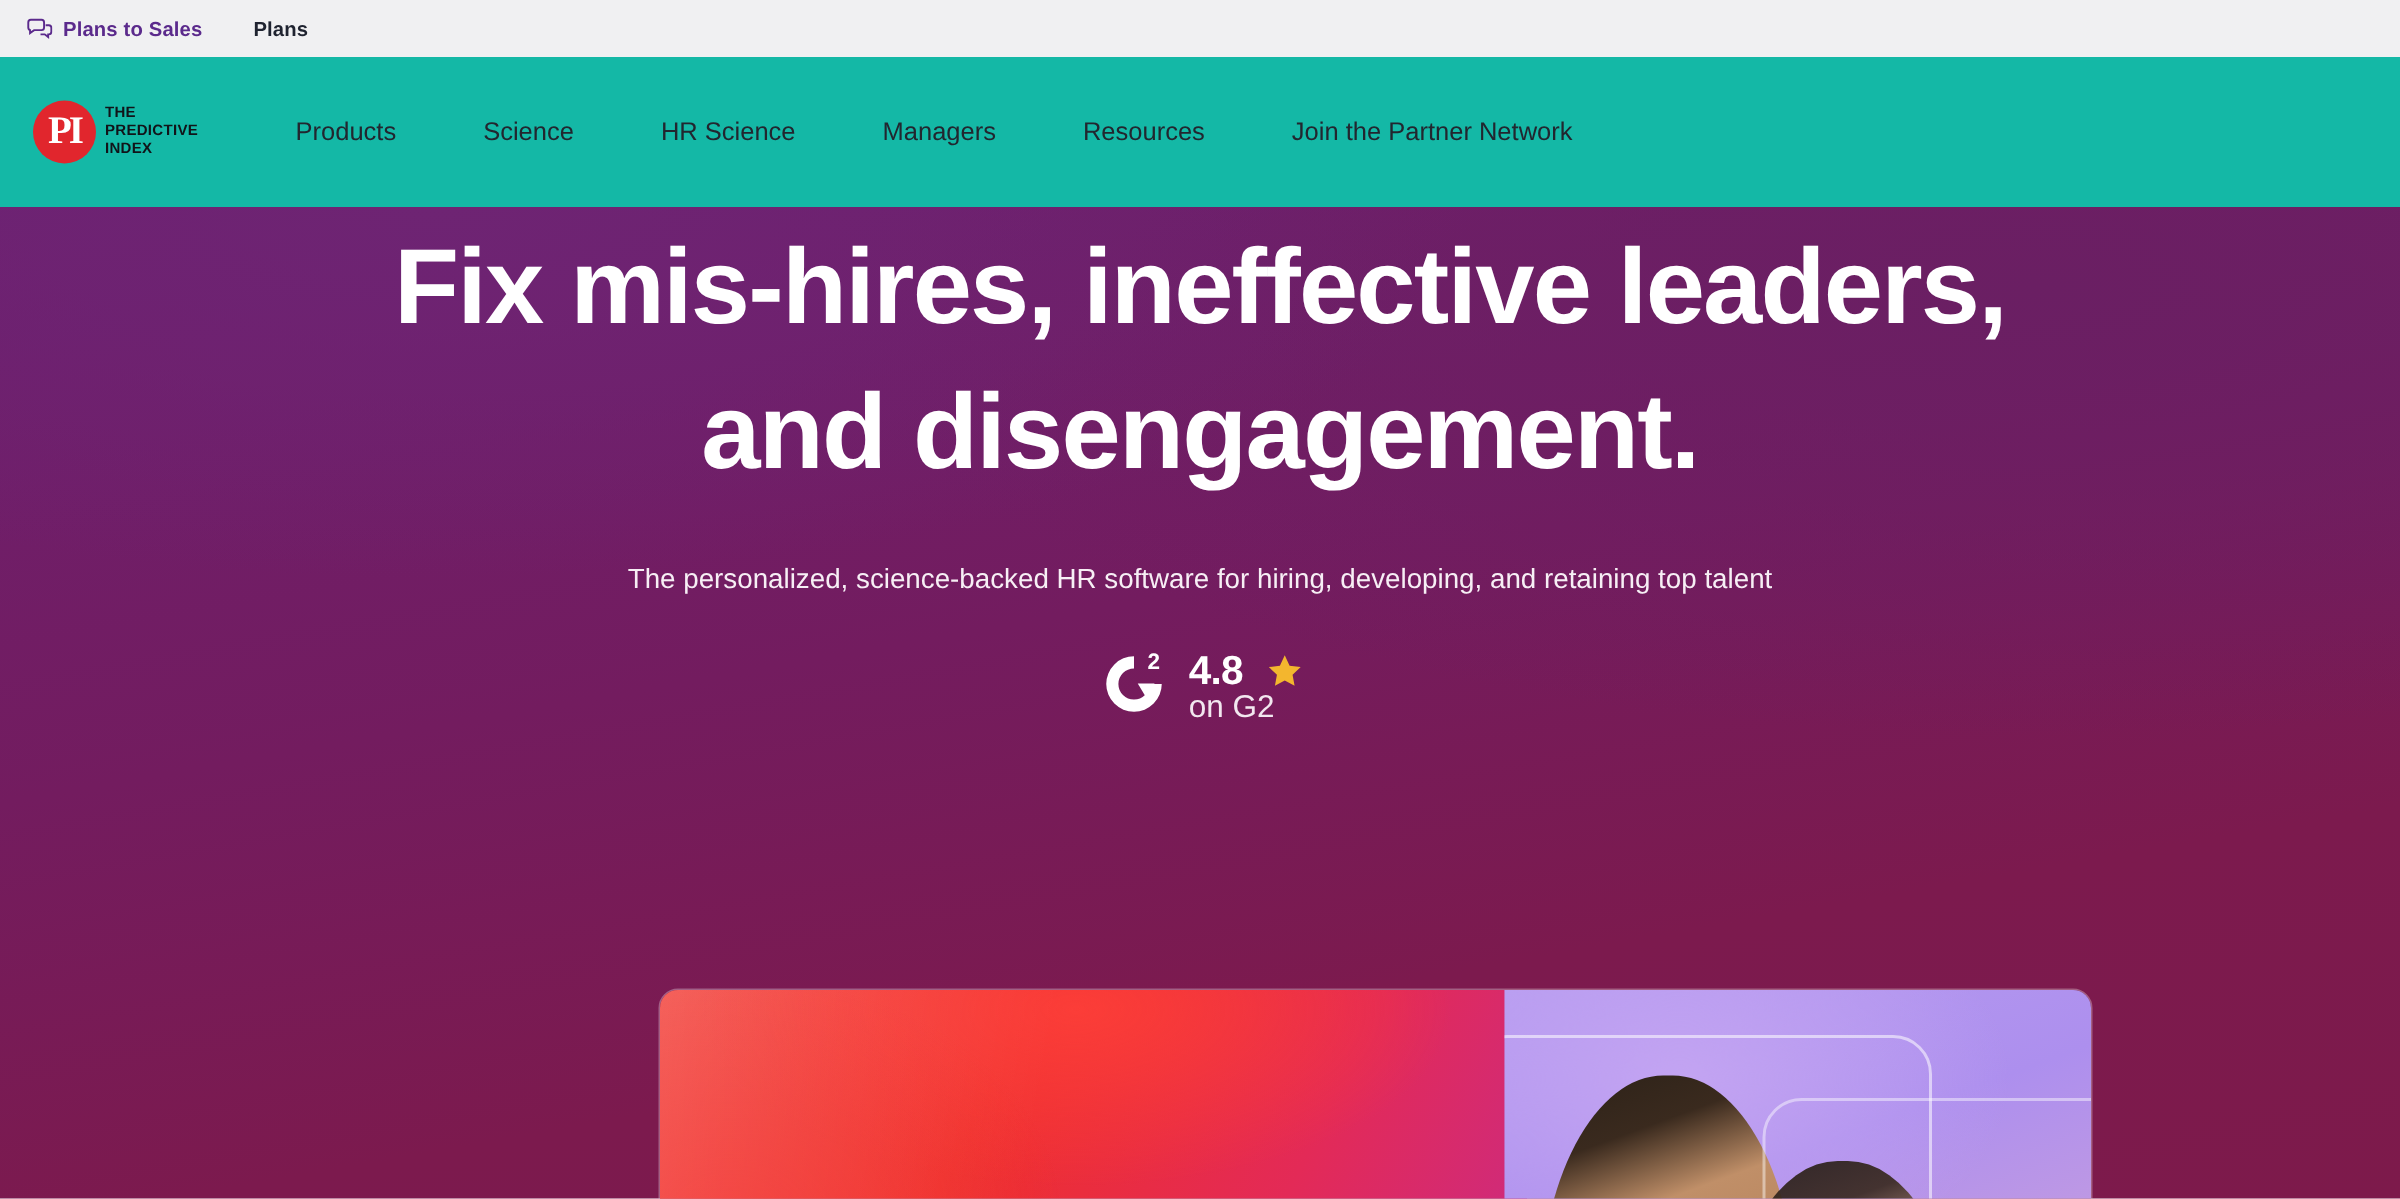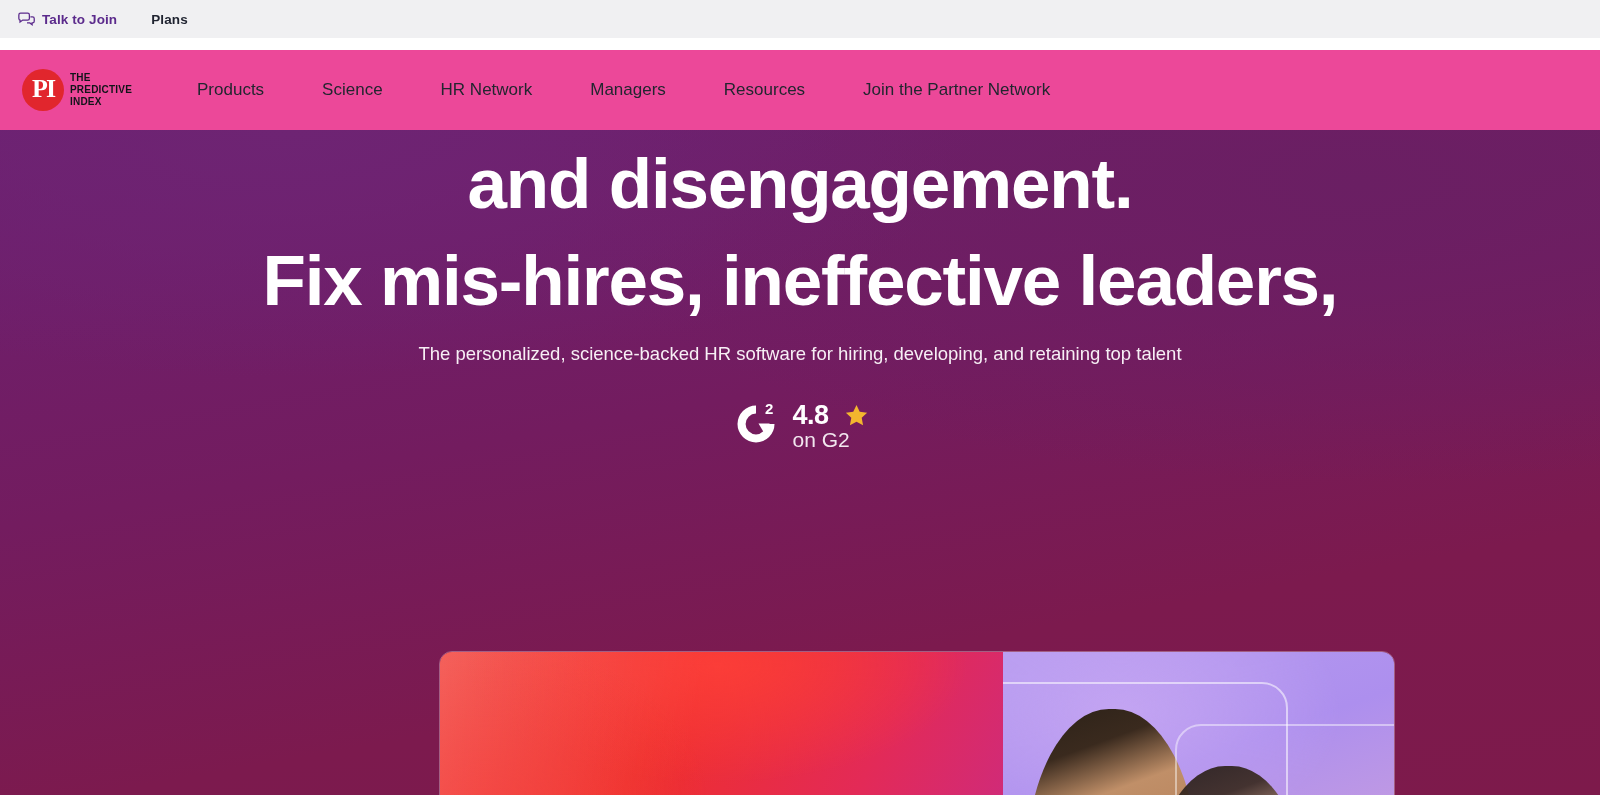--- a/index.html
+++ b/index.html
@@ -29,26 +29,25 @@
     letter-spacing:.1px;
     text-decoration:none;
     cursor:pointer;
   }
   .utility-item.sales { color:#5b2a8c; margin-right:34px; }
   .utility-item.plans { color:#1f2330; }
   .chat-icon { width:17px; height:14px; display:block; }
 
   
   .navbar {
-    height:80px;
-    background:#ec4899;
+    height:100px;
+    background:#14b8a6;
     display:flex;
     align-items:center;
     padding-left:22px;
-    margin-top:12px;
   }
   .brand { display:flex; align-items:center; gap:6px; cursor:pointer; margin-right:44px; }
   .brand-mark {
     width:42px; height:42px; border-radius:50%;
     background:#e1262d;
     position:relative;
     flex:none;
   }
   .brand-mark span {
     position:absolute; left:0; right:0; top:50%;
@@ -97,21 +96,21 @@
   .hero-title {
     color:#fff;
     font-size:71px;
     font-weight:700;
     line-height:1.36;
     letter-spacing:-1.2px;
     max-width:1180px;
     margin:0 auto;
   }
   .hero-sub {
-    margin-top:12px;
+    margin-top:36px;
     color:#f7eff5;
     font-size:18.5px;
     line-height:1.4;
     font-weight:400;
   }
 
   .hero-cta-row {
     margin-top:32px;
     display:flex;
     align-items:center;
@@ -205,53 +204,53 @@
 <body>
 
 <div class="utility-bar">
   <a class="utility-item sales">
     <span class="chat-icon-wrap">
       <svg class="chat-icon" viewBox="0 0 20 16" fill="none" stroke="#5b2a8c" stroke-width="1.5">
         <path d="M1 3.2c0-1.1.9-2 2-2h8.4c1.1 0 2 .9 2 2v4.1c0 1.1-.9 2-2 2H5.6L2.4 11.6V9.3H3c-1.1 0-2-.9-2-2V3.2z"></path>
         <path d="M14.6 5.4h2.5c1.1 0 2 .9 2 2v3.2c0 1.1-.9 2-2 2h-.5v2.1l-2.7-2.1h-3.3"></path>
       </svg>
     </span>
-    <span>Talk to Join</span>
+    <span>Plans to Sales</span>
   </a>
   <a class="utility-item plans">
     <span>Plans</span>
   </a>
 </div>
 
 <div class="navbar">
   <a class="brand">
     <span class="brand-mark">
       <span>PI</span>
     </span>
     <span class="brand-words">
       <div>The</div>
       <div>Predictive</div>
       <div>Index</div>
     </span>
   </a>
   <div class="nav-links">
     <a class="nav-link">Products</a>
     <a class="nav-link">Science</a>
-    <a class="nav-link">HR Network</a>
+    <a class="nav-link">HR Science</a>
     <a class="nav-link">Managers</a>
     <a class="nav-link">Resources</a>
     <a class="nav-link">Join the Partner Network</a>
   </div>
 </div>
 
 <div class="hero">
   <div class="hero-inner">
     <h1 class="hero-title">
+      <div>Fix mis-hires, ineffective leaders,</div>
       <div>and disengagement.</div>
-      <div>Fix mis-hires, ineffective leaders,</div>
     </h1>
     <p class="hero-sub">The personalized, science-backed HR software for hiring, developing, and retaining top talent</p>
 
     <div class="hero-cta-row">
 
       <div class="g2-block">
         <span>
           <svg class="g2-logo" viewBox="0 0 50 50">
             <path d="M25 6.5A18.5 18.5 0 1 0 43.5 25h-8.1A10.4 10.4 0 1 1 25 14.6z" fill="#ffffff"></path>
             <path d="M27.5 24.6h11.2L33.1 34z" fill="#ffffff"></path>

